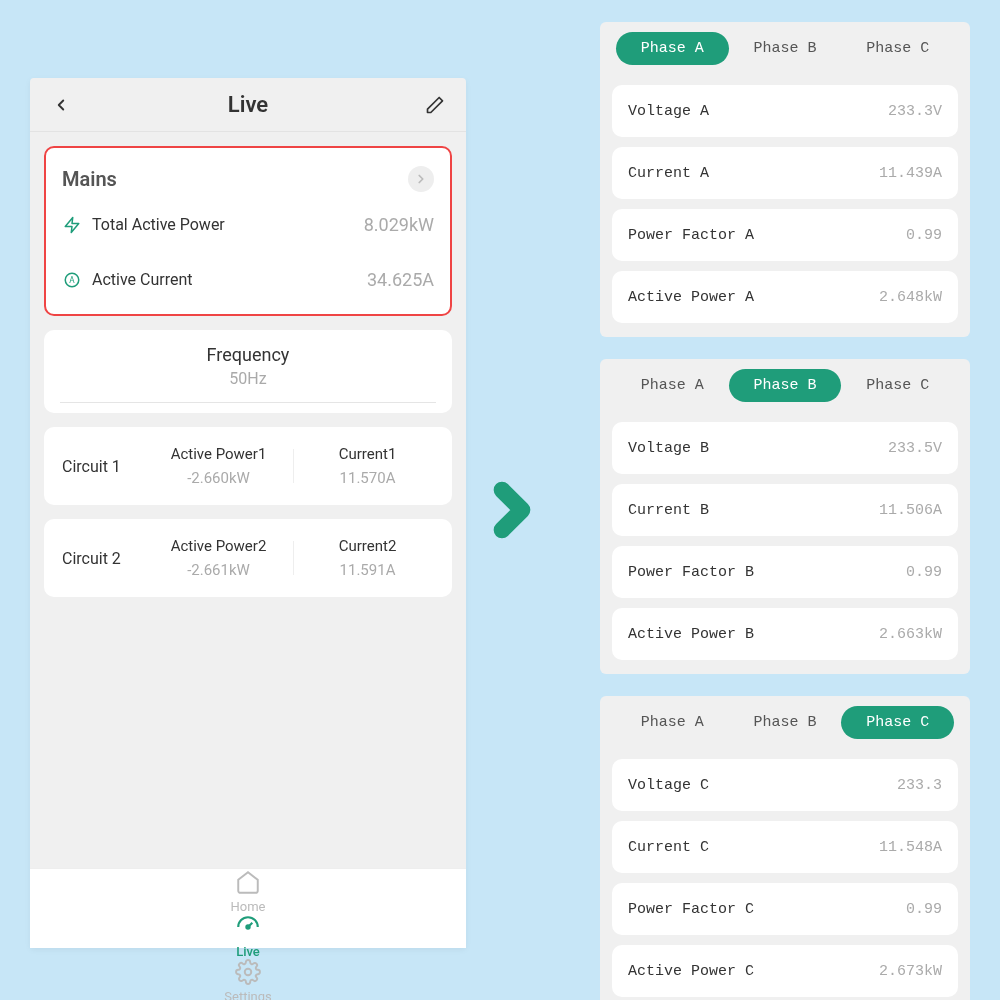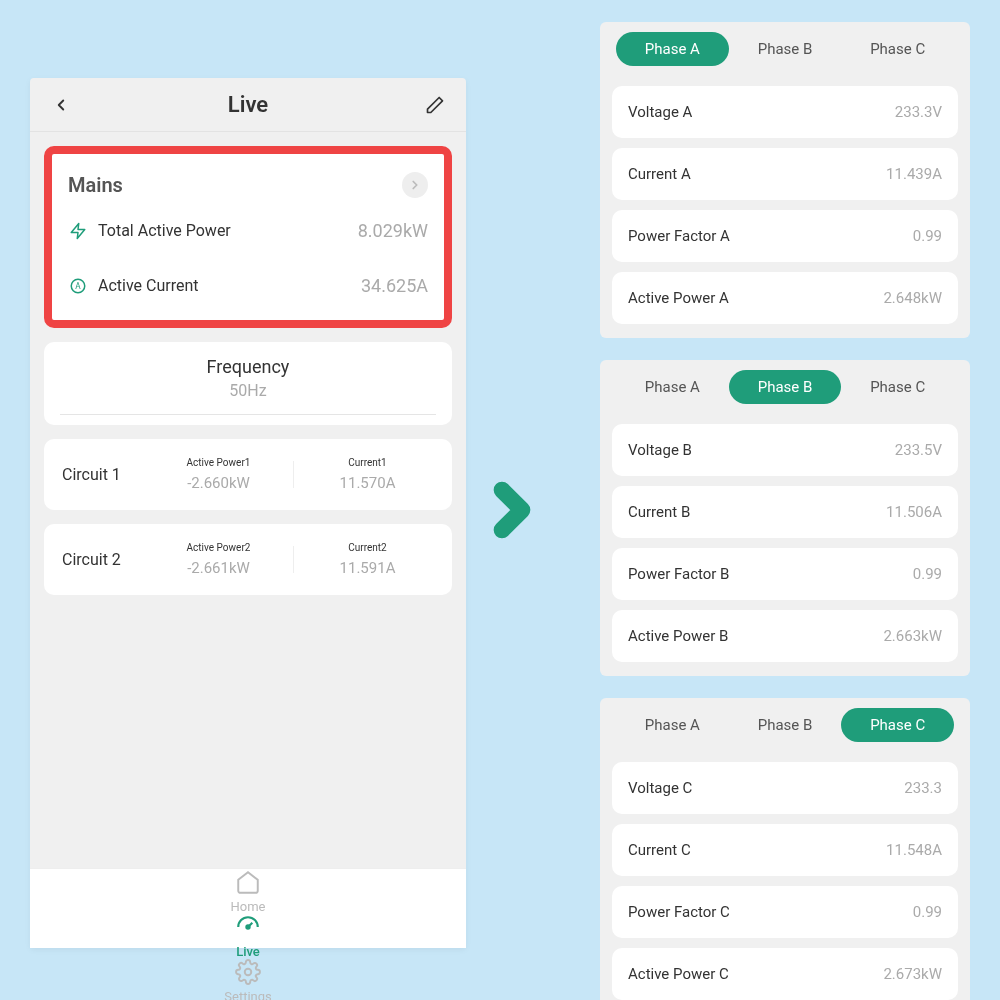--- a/index.html
+++ b/index.html
@@ -42,21 +42,21 @@
   .phone-body {
     flex: 1;
     padding: 14px 14px 0 14px;
     overflow: hidden;
   }
 
   .mains-card {
     background: #fff;
     border-radius: 10px;
     padding: 18px 16px 24px 16px;
-    border: 8px solid #ef4444;
+    border: 2px solid #ef4444;
     position: relative;
   }
   .mains-head {
     display:flex;align-items:center;justify-content:space-between;
     margin-bottom: 22px;
   }
   .mains-head .name { font-size: 20px; font-weight: 600; color:#555; }
   .mains-head .chev {
     width: 26px; height: 26px; border-radius: 50%; background:#eee;
     display:flex;align-items:center;justify-content:center;
@@ -81,21 +81,21 @@
 
   .circuit-card {
     background:#fff; border-radius:10px; margin-top:14px;
     display:flex; align-items:center; padding:18px 10px;
   }
   .circuit-card .cname { font-size:16px; font-weight:400; color:#333; width:90px; padding-left:8px;}
   .circuit-col { flex:1; text-align:center; position:relative;}
   .circuit-col + .circuit-col::before {
     content:""; position:absolute; left:0; top:4px; bottom:4px; width:1px; background:#eee;
   }
-  .circuit-col .clabel { font-size:10px; color:#333; }
+  .circuit-col .clabel { font-size:15px; color:#333; }
   .circuit-col .cval   { font-size:15px; color:#aaa; margin-top:6px;}
 
   .phone-nav {
     height: 80px; background:#fff;
     display:flex; justify-content:space-around; align-items:center;
     border-top:1px solid #eee;
     flex-direction:column;
   }
   .nav-item { display:flex;flex-direction:column;align-items:center;gap:4px; }
   .nav-item .nlabel { font-size:13px; color:#bbb; }
@@ -106,21 +106,21 @@
   .big-arrow {
     position:absolute; left:472px; top:470px;
   }
 
   
   .stack {
     position:absolute; left:600px; top:22px; width:370px;
     display:flex; flex-direction:column; gap:22px;
   }
   .phase-panel {
-    background:#f0f0f0; border-radius:6px; padding:10px 12px 14px 12px;
+    background:#f0f0f0; border-radius:6px; padding:10px 12px 14px 12px;font-family:Liberation Mono, monospace;
   }
   .phase-tabs {
     display:flex; justify-content:space-between; align-items:center;
     padding:0 4px 10px 4px;
   }
   .ptab {
     flex:1; text-align:center; font-size:15px; color:#555;
     padding:8px 0; border-radius:18px;
   }
   .ptab.active { background:#1f9d7a; color:#fff; }

